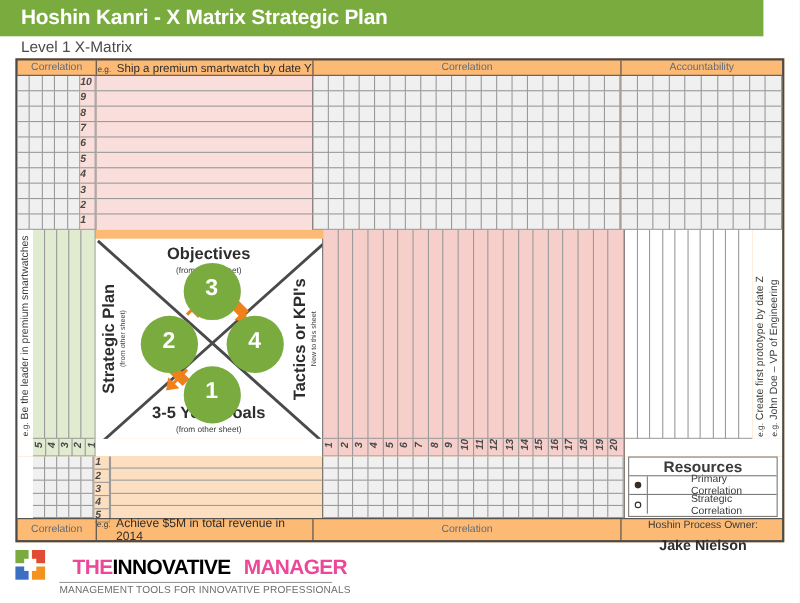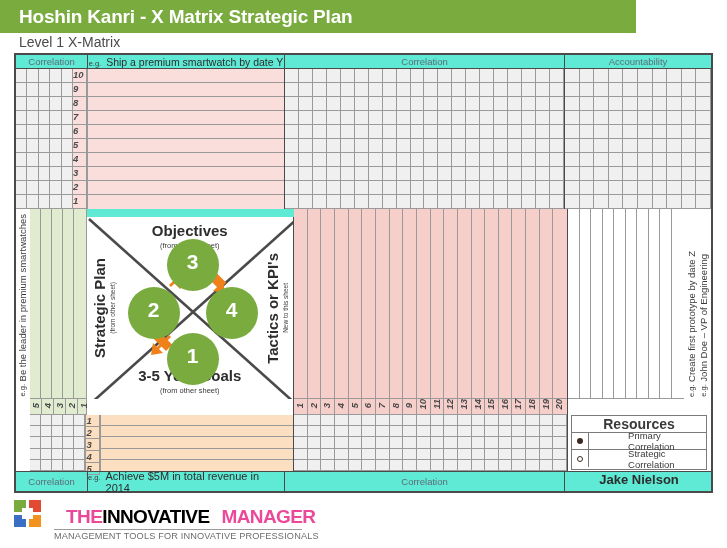--- a/index.html
+++ b/index.html
@@ -2,29 +2,29 @@
 <html><head>
 <meta charset="utf-8">
 <style>
   html,body{margin:0;padding:0;background:#ffffff;}
   body{width:727px;height:548px;overflow:hidden;
        font-family:"Liberation Sans","DejaVu Sans",sans-serif;
        color:#3a3a3a;-webkit-font-smoothing:none;}
 
   
   #app{position:relative;width:727px;height:548px;}
-  .title-bar{position:absolute;left:0;top:0;width:636px;height:33px;
+  .title-bar{position:absolute;left:0;top:0;width:694px;height:33px;
              background:#7aab3e;display:flex;align-items:center;}
   .title-bar .title{margin-left:19px;color:#ffffff;font-size:19px;font-weight:bold;
                     letter-spacing:-.2px;}
   .subtitle{position:absolute;left:19px;top:34px;font-size:14px;color:#4a4a4a;}
 
   
   .matrix{position:absolute;left:14px;top:53px;width:699px;height:440px;
-          border:2px solid #4a4a4a;box-sizing:border-box;background:#5eead4;text-decoration:underline;}
+          border:2px solid #4a4a4a;box-sizing:border-box;background:#fdba74;text-decoration:underline;}
 
   .lbl{font-size:9.5px;color:#5f6b7a;text-align:center;line-height:1;}
 
   
   .top-strip{position:absolute;left:0;top:0;width:100%;height:14px;
              border-bottom:1px solid #4a4a4a;box-sizing:border-box;display:flex;}
   .top-strip > div{border-right:1.6px solid #4a4a4a;box-sizing:border-box;
                    display:flex;align-items:center;justify-content:center;}
   .top-strip > div:last-child{border-right:none;}
 
@@ -856,20 +856,21 @@
                 <span class="dotf"></span>
               </div>
             <div class="res-lab">Primary Correlation</div>
           </div>
           <div class="res-row" style="border-bottom:none">
             <div class="res-key">
                 <span class="doto"></span>
               </div>
             <div class="res-lab">Strategic Correlation</div>
           </div>
+          <div class="res-owner">Hoshin Process Owner:</div>
           <div class="res-name">Jake Nielson</div>
         </div>
       </div>
     </div>
 
     <div class="bot-strip">
       <div style="width:72px" class="lbl">Correlation</div>
       <div style="width:197px">
         <span class="eg-line">
           <span class="eg">e.g.</span>

